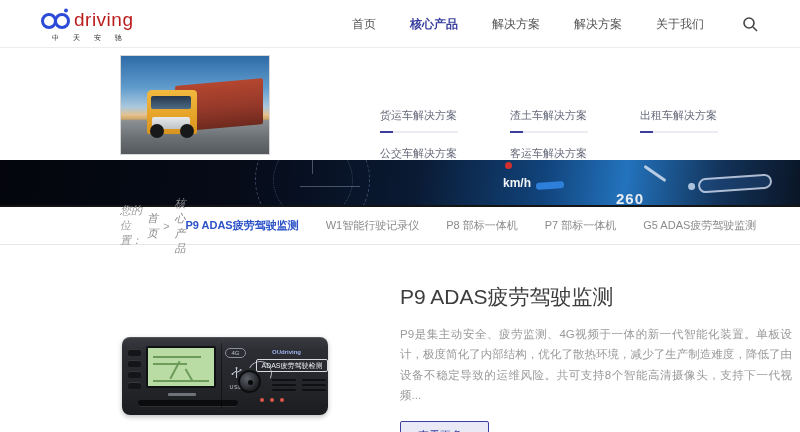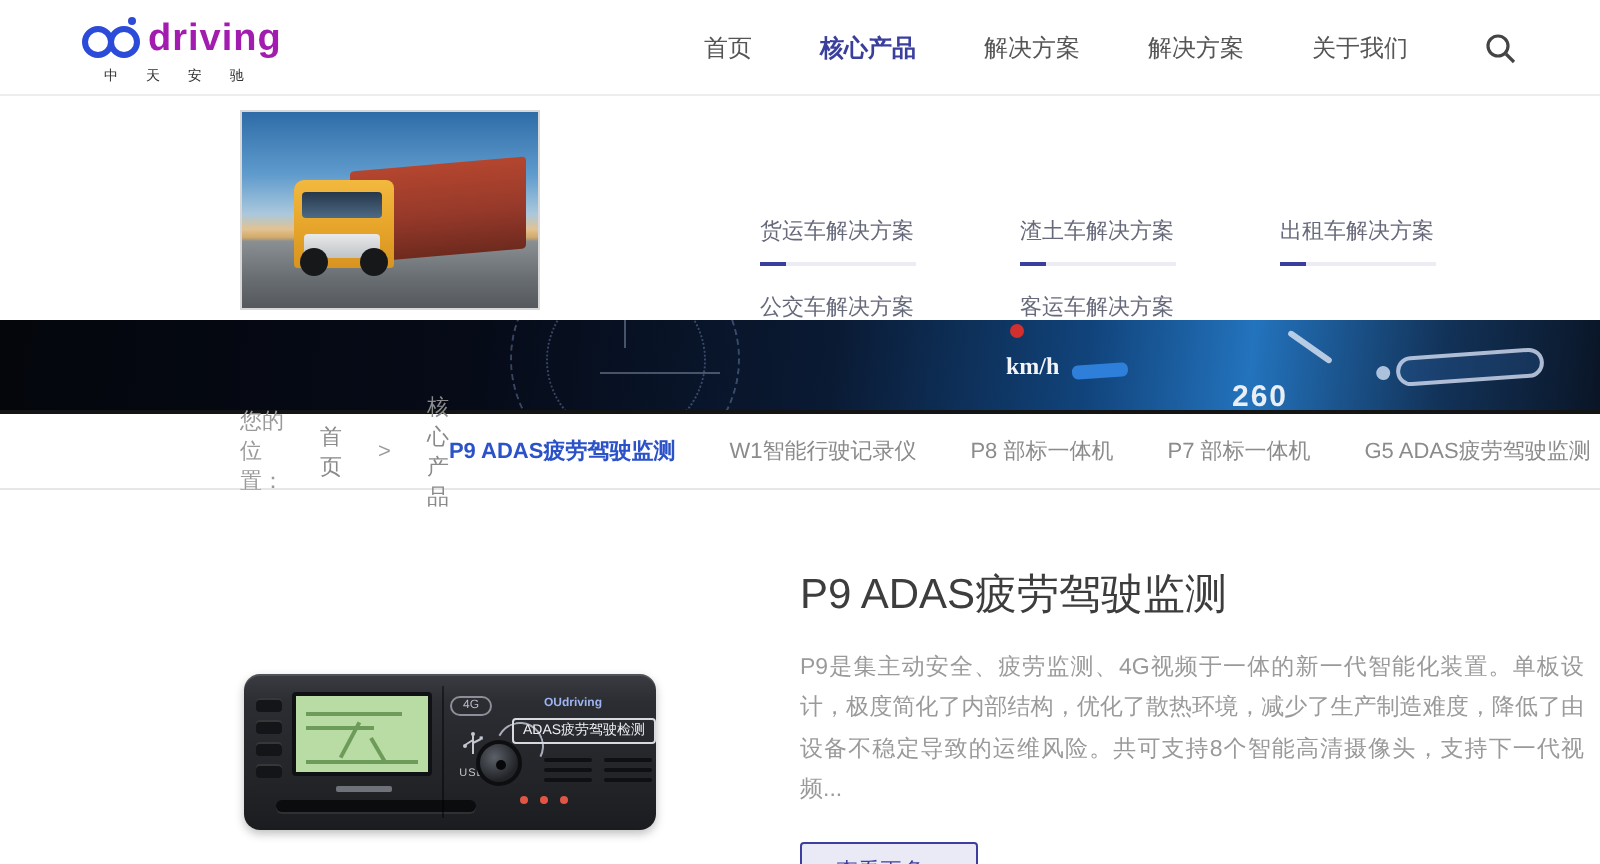--- a/index.html
+++ b/index.html
@@ -3,21 +3,21 @@
 <meta charset="utf-8">
 <style>
   * { margin:0; padding:0; box-sizing:border-box; }
   html,body { width:800px; height:432px; background:#fff; font-family:"Liberation Sans","DejaVu Sans",sans-serif; overflow:hidden; }
   .page { position:relative; width:800px; height:432px; background:#fff; }
 
   
   .header { position:absolute; top:0; left:0; width:800px; height:48px; background:#fff; border-bottom:1px solid #ededed; z-index:5; }
   .logo { position:absolute; left:40px; top:8px; cursor:pointer; }
   .logo-row { display:flex; align-items:center; }
-  .logo-brand { font-size:19px; font-weight:bold; color:#a21caf; letter-spacing:0.5px; }
+  .logo-brand { font-size:19px; font-weight:normal; color:#b91c1c; letter-spacing:0.5px; }
   .logo-sub { font-size:7px; color:#333; letter-spacing:6px; margin-left:12px; margin-top:1px; }
   .nav { position:absolute; right:42px; top:0; height:48px; display:flex; align-items:center; gap:34px; }
   .nav a { font-size:12px; color:#555; text-decoration:none; cursor:pointer; }
   .nav a.active { color:#3a3f9e; font-weight:bold; }
   .search-btn { width:16px; height:16px; cursor:pointer; margin-left:4px; }
 
   
   .mega { position:absolute; top:48px; left:0; width:638px; height:112px; background:#fff; }
   .mega-img { position:absolute; left:120px; top:7px; width:150px; height:100px; border:1px solid #d8d8d8; overflow:hidden; background:linear-gradient(180deg,#2e6ca8 0%,#5f9bcc 32%,#aac8dd 52%,#e3c290 60%,#d2a968 64%,#8a8f94 66%,#6a6f74 84%,#55595e 100%); }
   .truck-trailer { position:absolute; right:6px; top:26px; width:88px; height:46px; background:linear-gradient(180deg,#b4462f 0%,#96392a 55%,#6e2a1e 100%); transform:skewY(-5deg); border-radius:2px; }
@@ -32,30 +32,30 @@
   .mega-link .rule::before { content:""; position:absolute; left:0; top:0; width:13px; height:2px; background:#3a3f9e; }
 
   
   .banner { position:absolute; top:160px; left:0; width:800px; height:47px; overflow:hidden; border-bottom:2px solid #141414;
     background:linear-gradient(96deg,#04060c 0%,#060b18 30%,#0a1a33 52%,#11447c 68%,#2373bd 78%,#123258 90%,#0a1526 100%); }
   .hud-ring { position:absolute; border:1px dashed rgba(150,175,225,0.35); border-radius:50%; }
   .hud-ring.r1 { left:255px; top:-38px; width:115px; height:115px; }
   .hud-ring.r2 { left:273px; top:-20px; width:80px; height:80px; border-style:dotted; }
   .hud-line { position:absolute; background:rgba(190,205,235,0.35); }
   .banner .dot-red { position:absolute; left:505px; top:2px; width:7px; height:7px; border-radius:50%; background:#d22f2f; }
-  .speed-unit { position:absolute; left:503px; top:16px; color:#f2f4f8; font-size:12px; font-weight:bold; font-family:Liberation Serif, serif; }
+  .speed-unit { position:absolute; left:503px; top:16px; color:#f2f4f8; font-size:12px; font-weight:bold; font-family:Liberation Sans, sans-serif; }
   .speed-bar { position:absolute; left:536px; top:22px; width:28px; height:7px; background:#2e7fd9; border-radius:3px; transform:rotate(-4deg); }
   .speed-value { position:absolute; left:588px; top:30px; color:#e9edf4; font-size:15px; font-weight:bold; letter-spacing:1px;margin-left:28px; }
   .needle { position:absolute; left:642px; top:12px; width:26px; height:3px; background:rgba(235,240,250,0.75); border-radius:2px; transform:rotate(35deg); }
   .gauge-pill { position:absolute; left:698px; top:16px; width:74px; height:15px; border:2px solid rgba(225,232,248,0.75); border-radius:9px; transform:rotate(-4deg); background:rgba(40,90,150,0.35); }
   .gauge-pill::before { content:""; position:absolute; left:-12px; top:2px; width:7px; height:7px; border-radius:50%; background:rgba(210,225,245,0.8); }
 
   
   .crumb-bar { position:absolute; top:207px; left:0; width:800px; height:38px; background:#fff; border-bottom:1px solid #e7e7e7; display:flex; align-items:center; }
-  .crumb { margin-left:120px; font-size:11px; color:#9a9a9a; display:flex; align-items:center; gap:18px; }
+  .crumb { margin-left:120px; font-size:11px; color:#9a9a9a; display:flex; align-items:center; gap:5px;font-style:italic; }
   .crumb a { color:#8a8a8a; text-decoration:none; cursor:pointer; }
   .tabs { margin-left:auto; margin-right:58px; display:flex; align-items:center; gap:27px; }
   .tabs span { font-size:11px; color:#8b8b8b; cursor:pointer; white-space:nowrap; }
   .tabs span.active { color:#2b52c8; font-weight:bold; }
 
   
   .product-info { position:absolute; left:400px; top:283px; width:392px; }
   .product-title { font-size:21px; font-weight:400; color:#3d3d3d; }
   .product-desc { margin-top:13px; font-size:11.5px; line-height:1.78; color:#9a9a9a; text-align:justify; }
   .more-btn { display:inline-block; margin-top:15px; padding:6px 17px; font-size:11px; color:#3c3f9f; background:#e9eaf6; border:1px solid #3c3f9f; border-radius:2px; cursor:pointer; }

